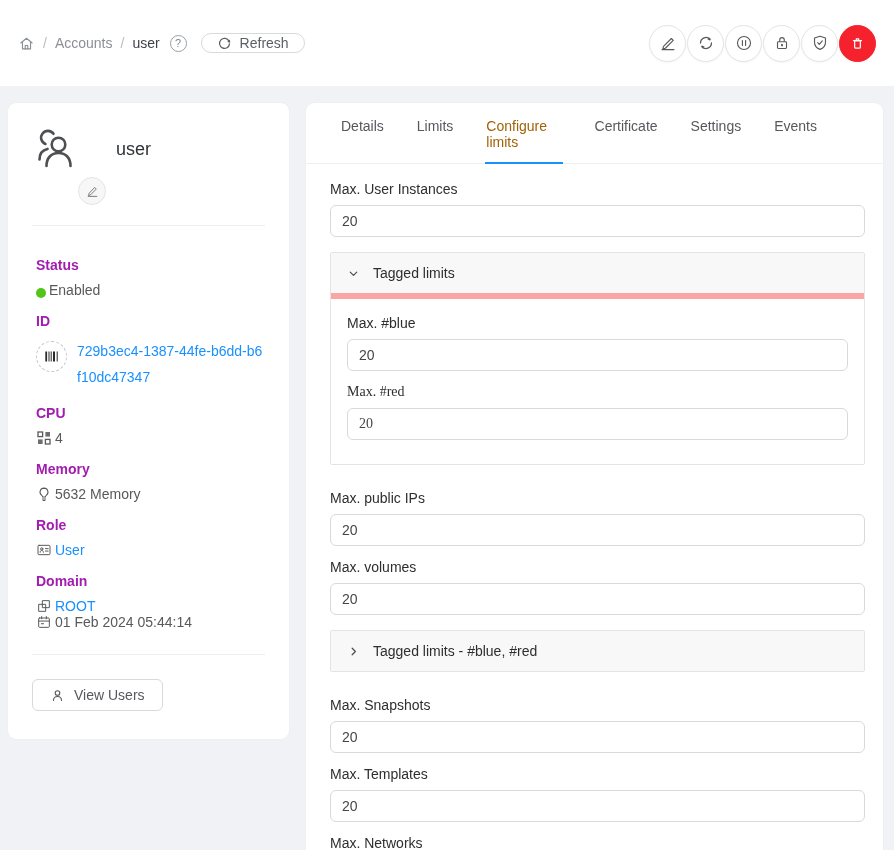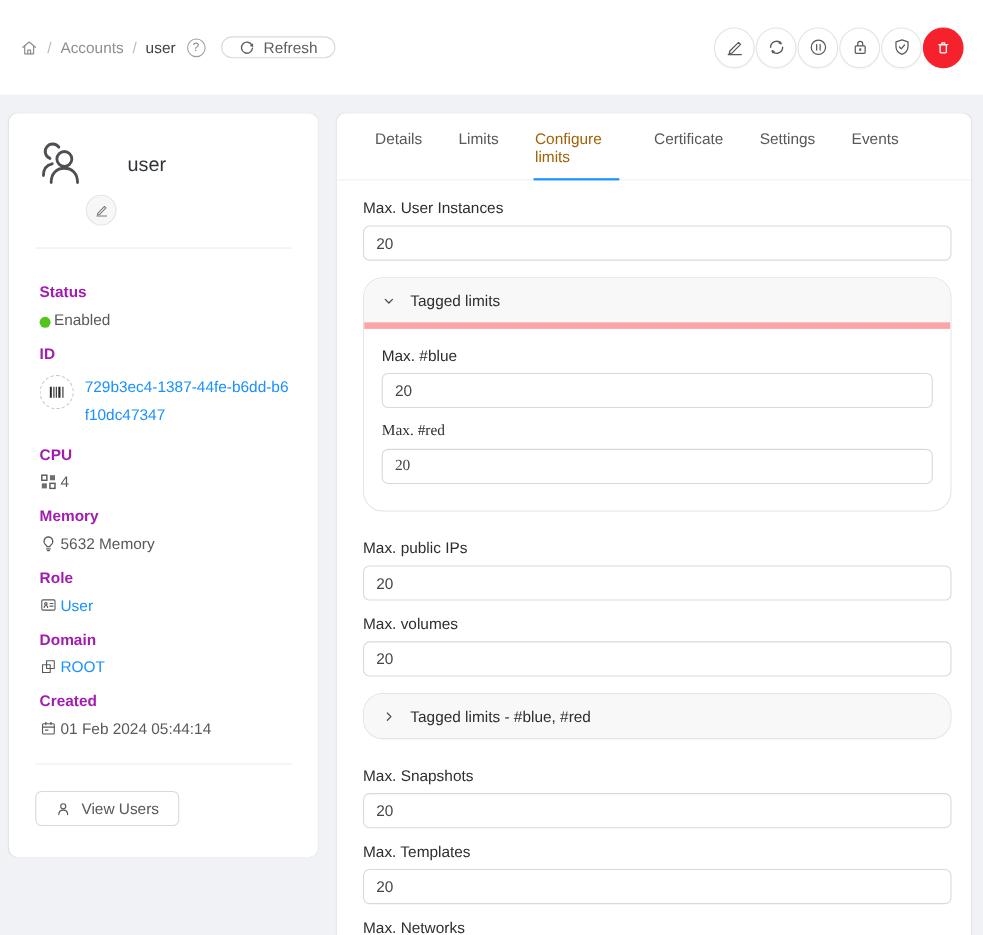--- a/index.html
+++ b/index.html
@@ -54,21 +54,21 @@
   
   .tabs { display:flex; padding:0 34px; border-bottom:1px solid #f0f0f0; }
   .tab { padding:15px 1px 13px; margin-right:31px; color:#56585c; cursor:pointer; position:relative; }
   .tab.active { color:#a16207; }
   .tab.active::after { content:""; position:absolute; left:0; right:0; bottom:-1px; height:2px; background:#1890ff; }
   .form { padding:17px 18px 24px 24px; }
   .field { margin-bottom:13px; }
   .field-label { color:#2e2e30; margin-bottom:8px; }
   .field input { width:100%; height:32px; border:1px solid #d9d9d9; border-radius:6px;
     padding:0 11px; font:inherit; color:#464646; outline:none; background:#fff; }
-  .panel { border:1px solid #e2e4e7; border-radius:18px; margin:15px 0 25px; overflow:hidden; }
+  .panel { border:1px solid #e2e4e7; border-radius:2px; margin:15px 0 25px; overflow:hidden; }
   .panel-header { background:#f8f8f9; padding:12px 16px; display:flex; align-items:center; gap:13px;
     color:#2e2e30; cursor:pointer; }
   .panel-body { background:#fff; border-top:6px solid #fca5a5; padding:16px 16px 24px; }
   .panel-body .field:last-child { margin-bottom:0;font-family:Liberation Serif, serif; }
 </style>
 </head>
 <body>
 
 <div class="header">
   <div class="breadcrumb">
@@ -213,21 +213,20 @@
 
       <div class="sect-label">Domain</div>
       <div class="sect-row">
         <svg class="icon" width="16" height="16" viewBox="0 0 24 24" fill="none" stroke="#595959" stroke-width="1.5" stroke-linejoin="round">
           <rect x="4" y="9.5" width="10.5" height="10.5"></rect>
             <rect x="9.5" y="4" width="10.5" height="10.5"></rect>
         </svg>
         <span class="link">ROOT</span>
       </div>
 
-      <div class="sect-label">Created</div>
       <div class="sect-row">
         <svg class="icon" width="16" height="16" viewBox="0 0 24 24" fill="none" stroke="#595959" stroke-width="1.5" stroke-linecap="round">
           <rect x="4" y="6" width="16" height="14" rx="1.4"></rect>
             <path d="M8.5 3.8 v3.4"></path>
             <path d="M15.5 3.8 v3.4"></path>
           <path d="M4 10.6 H20"></path>
             <path d="M8 14.6 h3.4"></path>
         </svg>
         <span>01 Feb 2024 05:44:14</span>
       </div>

